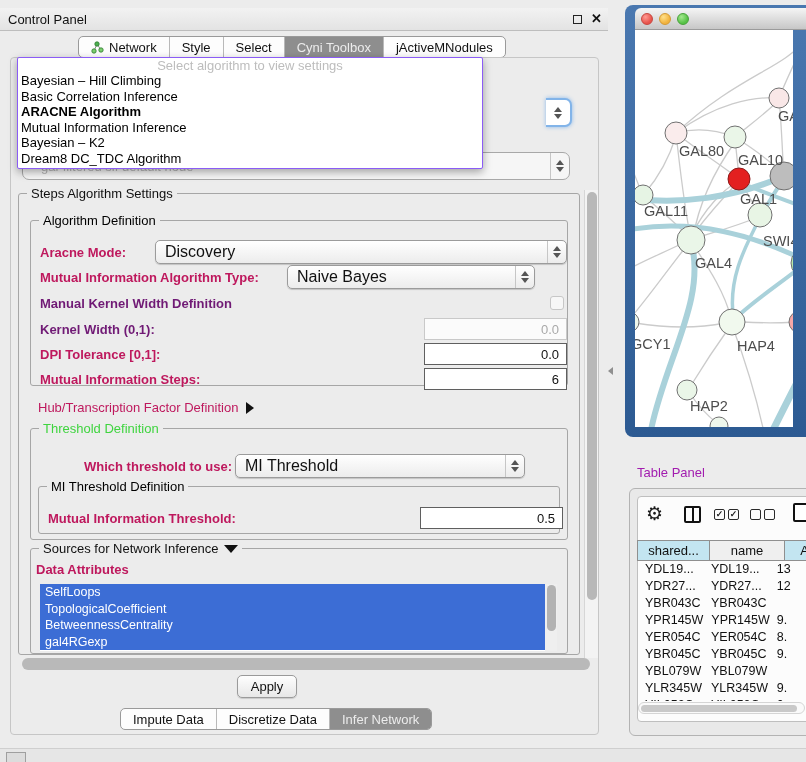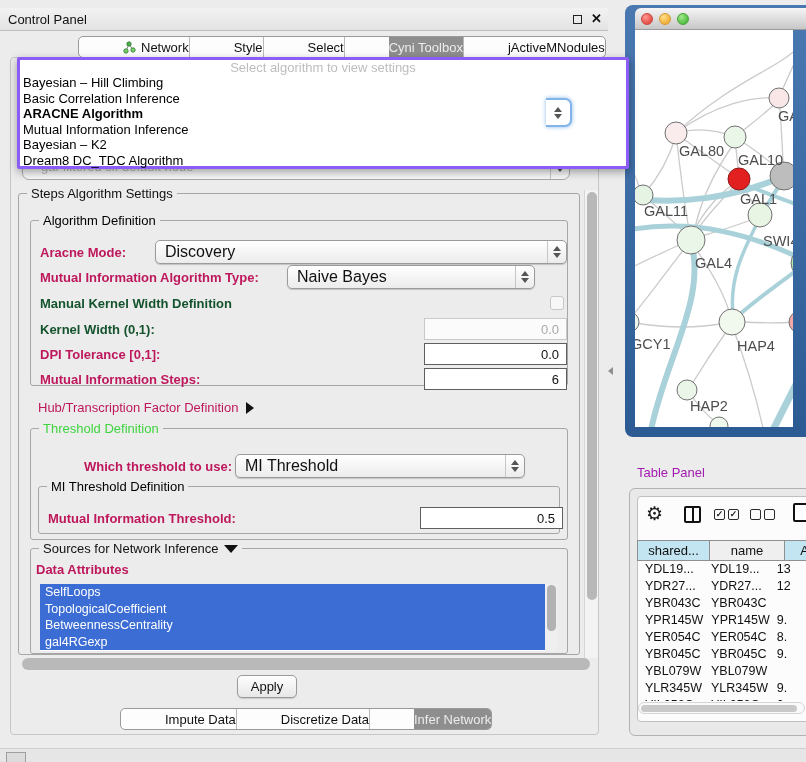--- a/index.html
+++ b/index.html
@@ -10,37 +10,37 @@
   
   .cp-titlebar { position:absolute; left:0; top:8px; width:608px; height:23px;
                  background:linear-gradient(#f2f2f2,#e3e3e3); border-bottom:1px solid #bdbdbd; }
   .cp-title { position:absolute; left:8px; top:4px; font-size:13px; color:#111; }
   .float-box { position:absolute; right:26px; top:7px; width:9px; height:9px; border:1.5px solid #222; }
   .close-x { position:absolute; right:6px; top:3px; font-size:13px; font-weight:bold; color:#111; }
 
   
   .seg-bar { position:absolute; display:flex; height:22px; border:1px solid #9a9a9a;
              border-radius:5px; background:#fdfdfd; overflow:hidden; font-size:13px; }
-  .seg { display:flex; align-items:center; padding:0 0; border-right:1px solid #b9b9b9; color:#111; white-space:nowrap;margin-left:44px; }
+  .seg { display:flex; align-items:center; padding:0 12px; border-right:1px solid #b9b9b9; color:#111; white-space:nowrap; }
   .seg:last-child { border-right:none; }
   .seg.sel { background:#8e8e8e; color:#ececec; }
   .net-ico { margin-right:5px; }
 
   
   .cp-body { position:absolute; left:10px; top:57px; width:589px; height:678px;
              background:#ececec; border:1px solid #c6c6c6; border-radius:4px; }
 
   
   .grp { position:absolute; border:1px solid #a6a6a6; border-radius:3px; }
   .grp-label { position:absolute; top:-8px; left:8px; background:#ececec; padding:0 4px;
                font-size:13px; color:#111; white-space:nowrap; display:flex; align-items:center; gap:5px; }
   .blue { color:#000000; } .green { color:#3fd43f; }
 
   .lbl { position:absolute; font-size:13px; font-weight:bold; color:#be185d; white-space:nowrap; }
-  .lbl.dis { color:#14532d;text-align:center; }
+  .lbl.dis { color:#701a75;text-align:center; }
   .plain { font-weight:normal; }
 
   .cmb { position:absolute; height:24px; border:1px solid #9b9b9b; border-radius:5px;
          background:linear-gradient(#ffffff,#ececec); display:flex; align-items:center;
          font-size:16px; padding-left:9px; box-shadow:0 1px 1px rgba(0,0,0,.18); }
   .stp { position:absolute; right:0; top:0; bottom:0; width:19px; border-left:1px solid #c6c6c6;
          display:flex; flex-direction:column; align-items:center; justify-content:center; gap:2px; }
   .tri-up   { width:0; height:0; border-left:4px solid transparent; border-right:4px solid transparent; border-bottom:5px solid #555; }
   .tri-down { width:0; height:0; border-left:4px solid transparent; border-right:4px solid transparent; border-top:5px solid #555; }
 
@@ -63,22 +63,22 @@
   .vscroll { position:absolute; left:584px; top:190px; width:14px; height:468px;
              background:#f3f3f3; border-left:1px solid #d6d6d6; }
   .vscroll .th { position:absolute; left:2px; top:2px; width:10px; height:408px; background:#b8b8b8; border-radius:5px; }
   .hscroll-thumb { position:absolute; left:22px; top:658px; width:568px; height:12px; background:#b9b9b9; border-radius:6px; }
 
   .btn { position:absolute; height:23px; border:1px solid #9a9a9a; border-radius:5px;
          background:linear-gradient(#fefefe,#e7e7e7); font-size:13px; display:flex;
          align-items:center; justify-content:center; box-shadow:0 1px 1px rgba(0,0,0,.15); }
 
   
-  .popup { position:absolute; left:17px; top:57px; width:612px; height:112px; background:#fff;
-           border:3px solid #8b5cf6; border-radius:2px; box-shadow:0 3px 9px rgba(0,0,0,.35); z-index:20; }
+  .popup { position:absolute; left:17px; top:57px; width:466px; height:112px; background:#fff;
+           border:1px solid #8b5cf6; border-radius:2px; box-shadow:0 3px 9px rgba(0,0,0,.35); z-index:20; }
   .popup-prompt { height:15px; text-align:center; font-size:13px; color:#bdbdbd; line-height:15px; }
   .popup-item { height:15.5px; line-height:15.5px; font-size:13px; padding-left:3px; color:#000; white-space:nowrap; }
   .popup-item.bold { font-weight:bold; }
   .combo-ghost { position:absolute; left:22px; top:152px; width:548px; height:28px; background:#f6f6f6;
                  border:1px solid #a8a8a8; border-radius:7px; z-index:5; overflow:hidden;
                  font-size:13px; color:#b5b5b5; display:flex; align-items:center; padding-left:18px; }
   .focus-frag { position:absolute; left:546px; top:98px; width:26px; height:29px; background:#fff;
                 border:2px solid #82b4e9; border-left:none; border-radius:0 7px 7px 0;
                 box-shadow:0 0 4px #8ab8ea; z-index:30; display:flex; flex-direction:column;
                 align-items:center; justify-content:center; gap:2px; }

